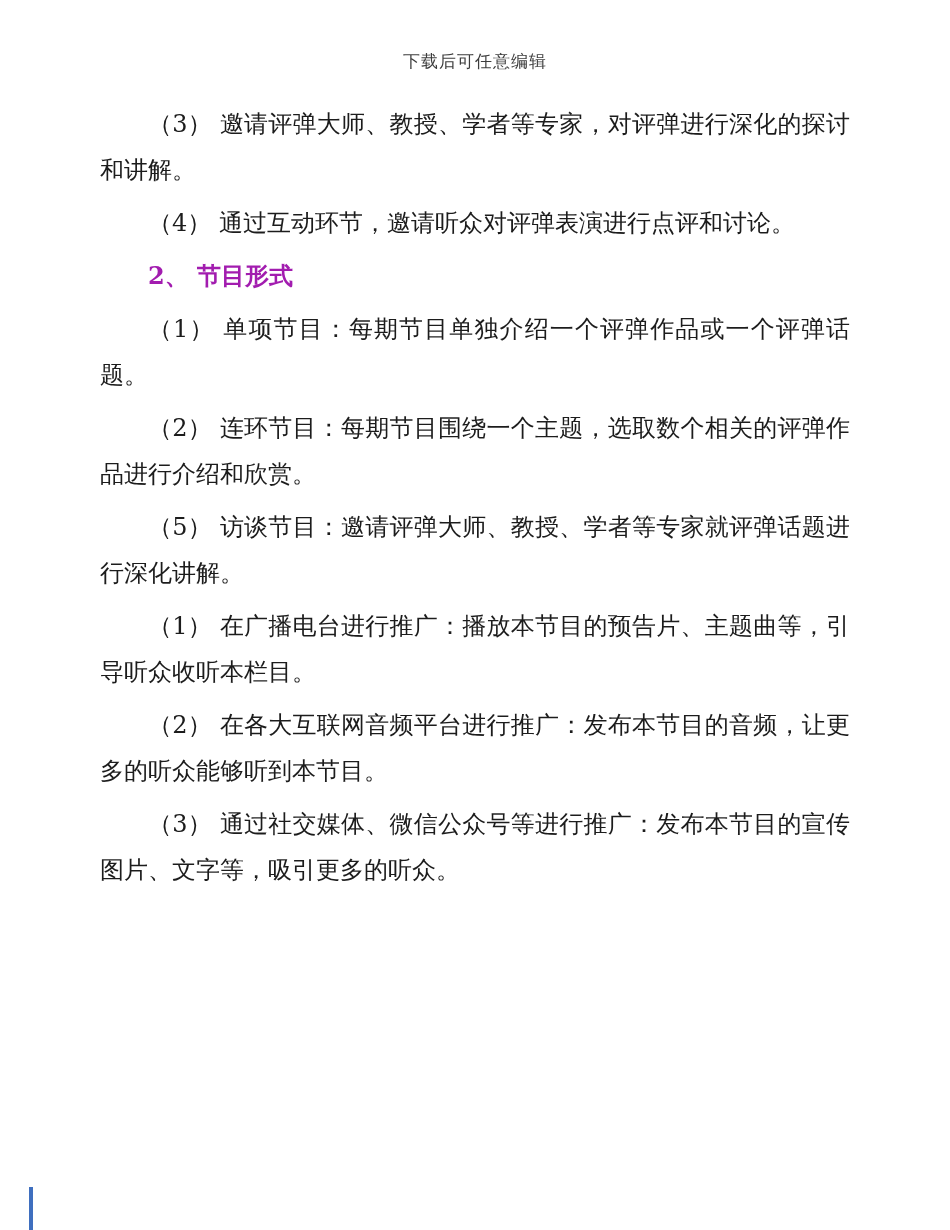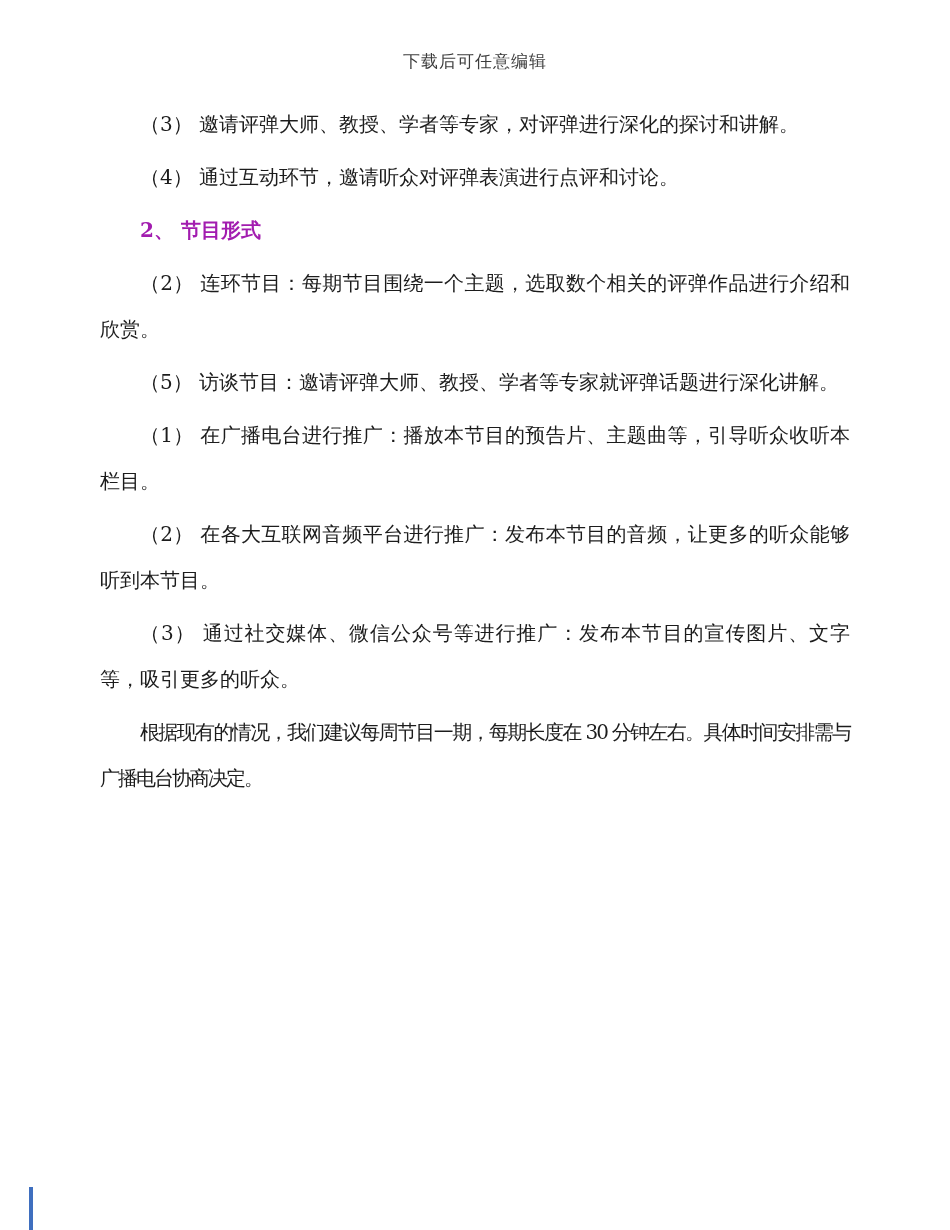--- a/index.html
+++ b/index.html
@@ -28,21 +28,21 @@
     letter-spacing: 1px;
   }
   .content {
     position: absolute;
     top: 101px;
     left: 100px;
     width: 750px;
   }
   .content p {
     margin: 0 0 7px 0;
-    font-size: 20px;
+    font-size: 24px;
     line-height: 46px;
     text-indent: 2em;
     text-align: justify;
     line-break: strict;
     color: #1c1c1c;
   }
   .content p.heading {
     font-weight: bold;
     color: #a21caf;
     text-align: left;
@@ -63,23 +63,23 @@
 <body>
 
 <div class="page">
 
   <div class="header-note">下载后可任意编辑</div>
 
   <div class="content">
     <p class="body-para">（3） 邀请评弹大师、教授、学者等专家，对评弹进行深化的探讨和讲解。</p>
     <p class="body-para">（4） 通过互动环节，邀请听众对评弹表演进行点评和讨论。</p>
     <p class="heading">2、 节目形式</p>
+    <p class="body-para">（1） 单项节目：每期节目单独介绍一个评弹作品或一个评弹话题。</p>
     <p class="body-para">（2） 连环节目：每期节目围绕一个主题，选取数个相关的评弹作品进行介绍和欣赏。</p>
     <p class="body-para">（5） 访谈节目：邀请评弹大师、教授、学者等专家就评弹话题进行深化讲解。</p>
     <p class="body-para">（1） 在广播电台进行推广：播放本节目的预告片、主题曲等，引导听众收听本栏目。</p>
     <p class="body-para">（2） 在各大互联网音频平台进行推广：发布本节目的音频，让更多的听众能够听到本节目。</p>
     <p class="body-para">（3） 通过社交媒体、微信公众号等进行推广：发布本节目的宣传图片、文字等，吸引更多的听众。</p>
-    <p class="body-para tight">根据现有的情况，我们建议每周节目一期，每期长度在 30 分钟左右。具体时间安排需与广播电台协商决定。</p>
   </div>
 
   <div class="text-cursor"></div>
 
 </div>
 
 </body></html>

